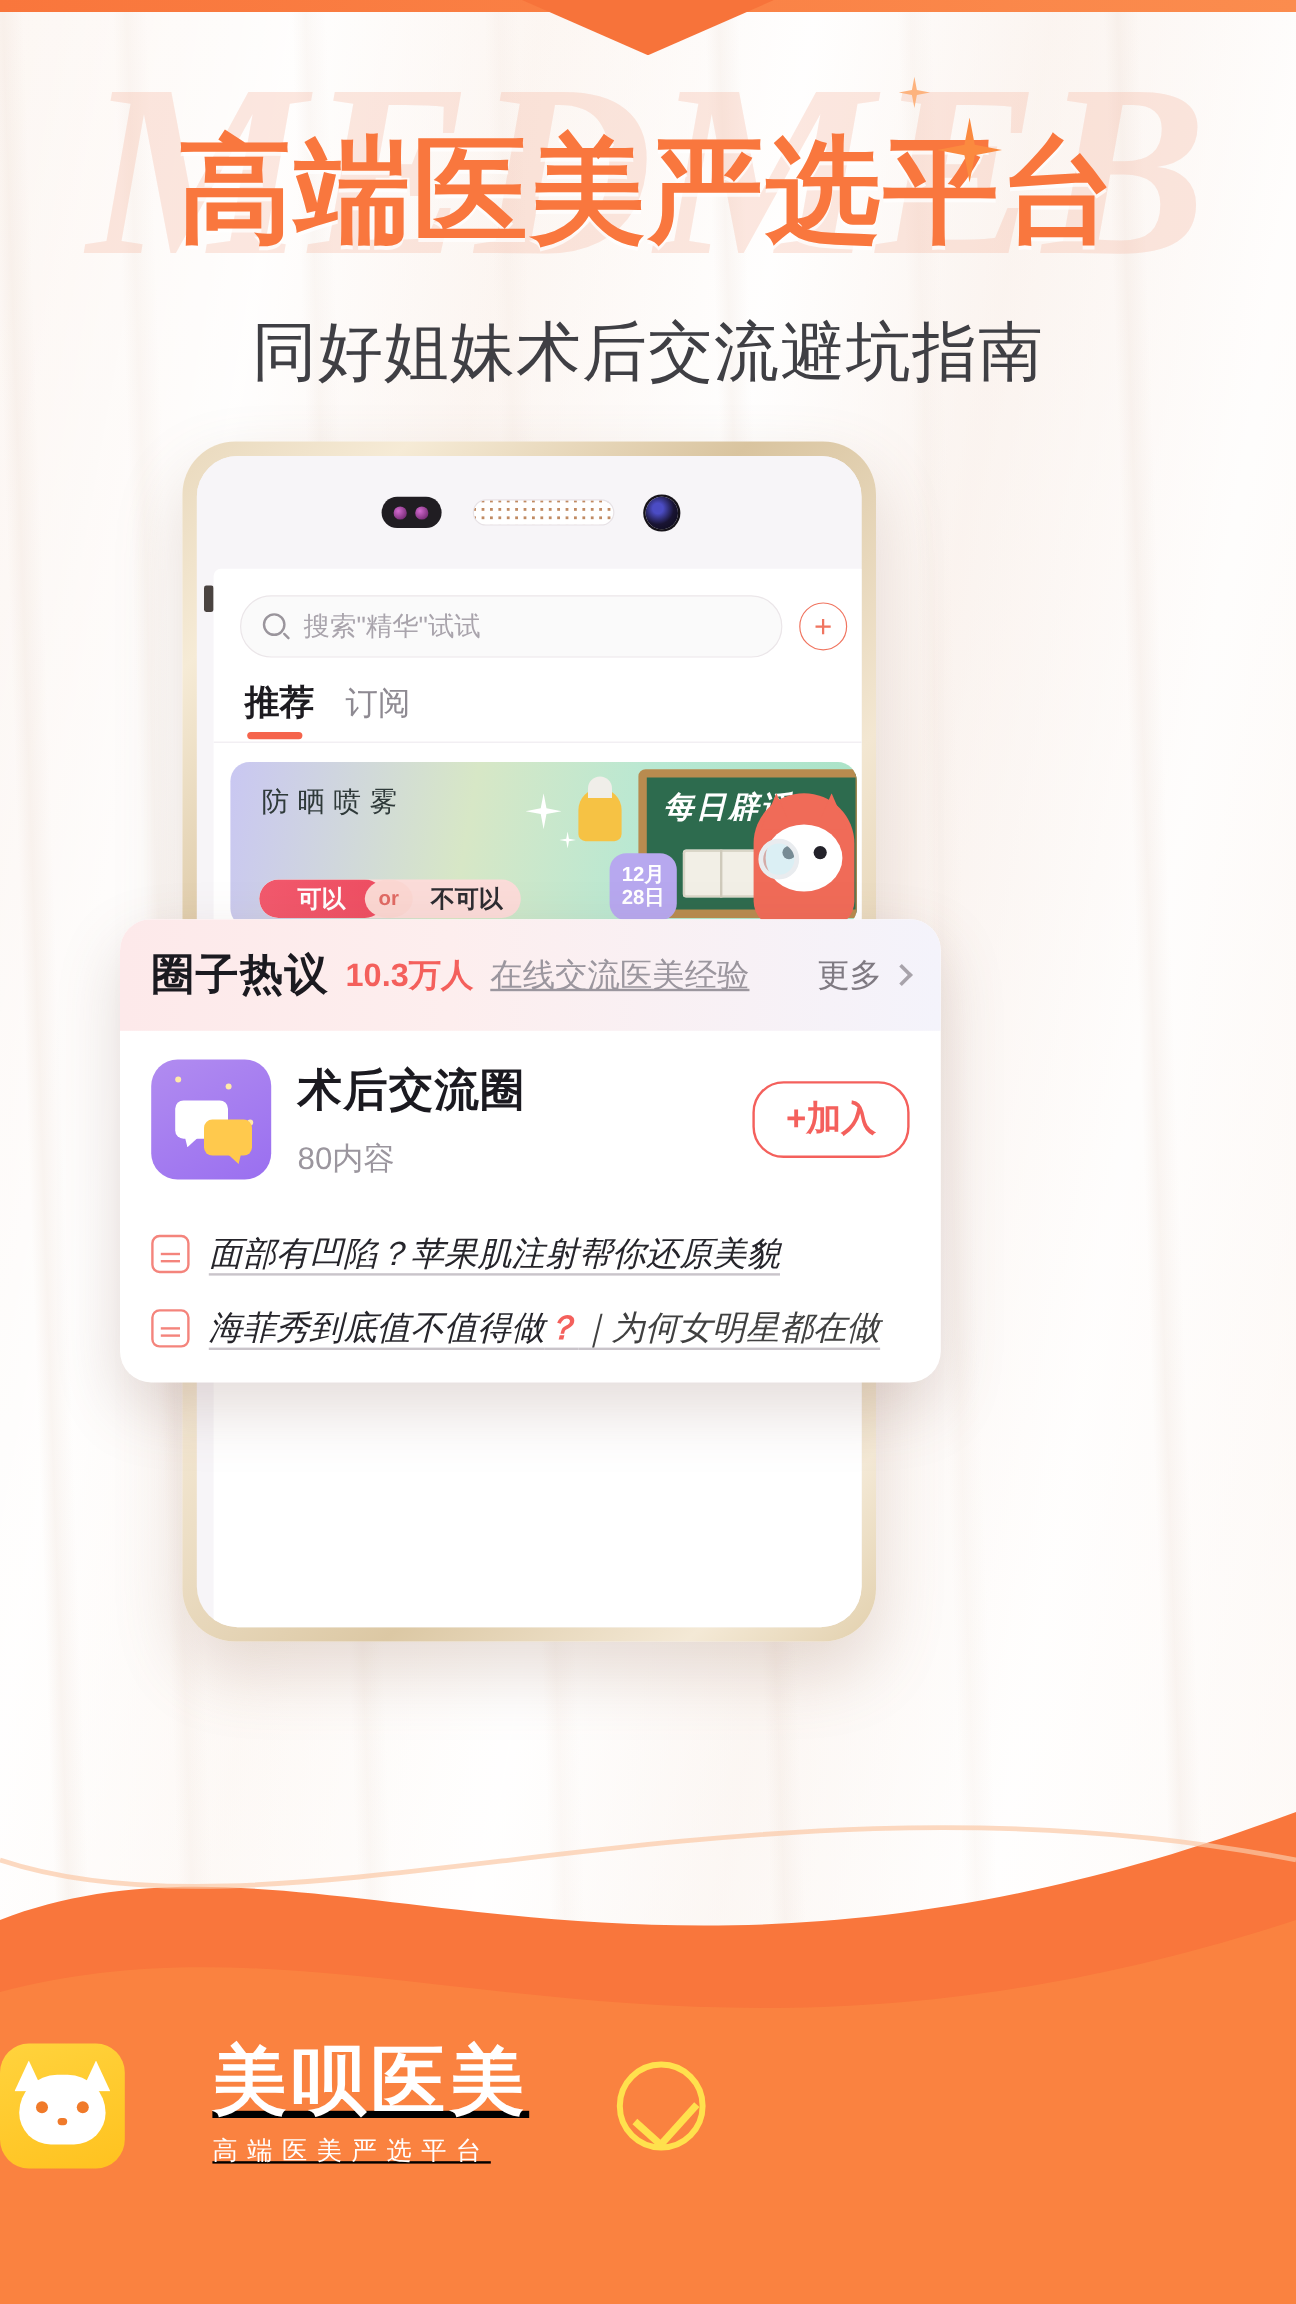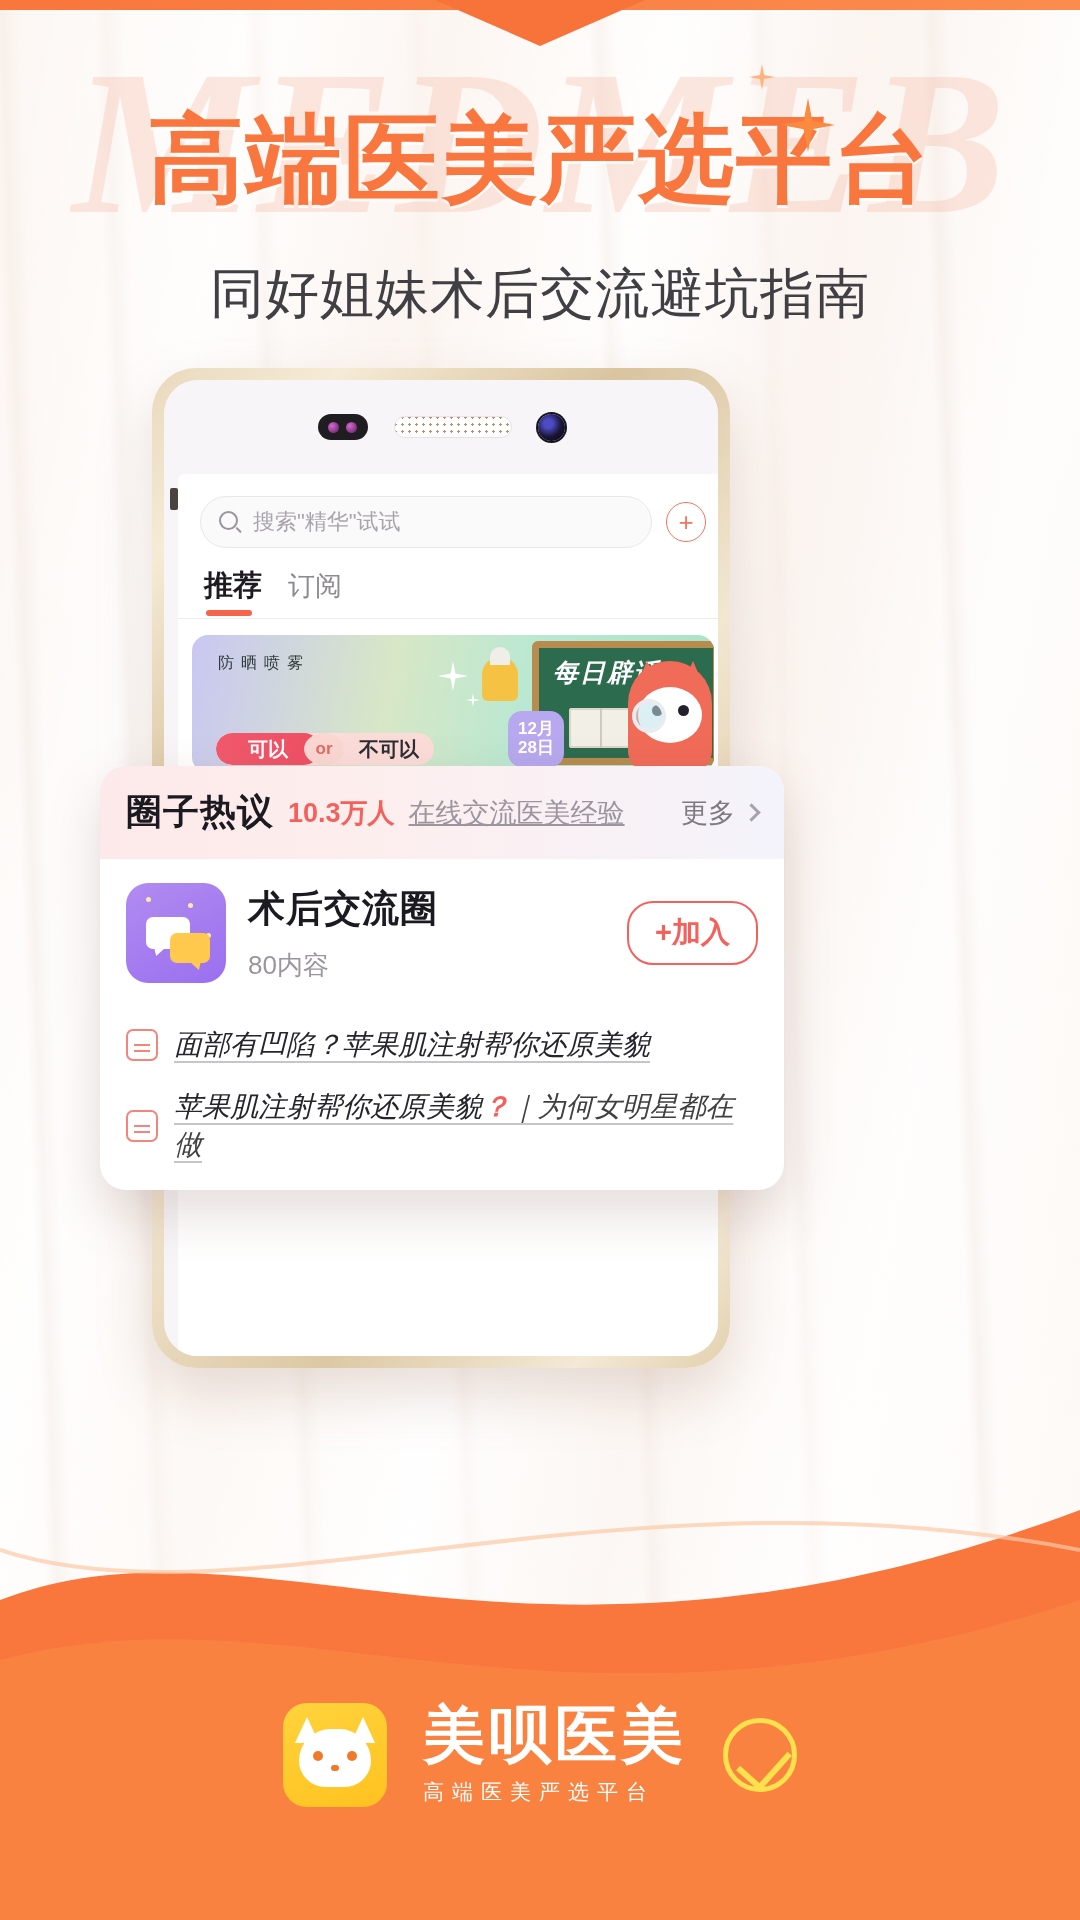--- a/index.html
+++ b/index.html
@@ -158,21 +158,21 @@
     width:46px; height:6px; border-radius:3px; background:#f5644c;
   }
   .divider { height:1px; background:#efecf0; }
 
   
   .banner {
     margin:16px 14px 0 14px; height:138px; border-radius:16px;
     background:linear-gradient(100deg,#c9c7f2 0%,#d7e7c6 38%,#b7e8d3 66%,#a9e2c6 100%);
     position:relative; overflow:hidden;
   }
-  .banner .lbl { position:absolute; left:26px; top:18px; font-size:16px; letter-spacing:7px; color:#2f3a3a; }
+  .banner .lbl { position:absolute; left:26px; top:18px; font-size:23px; letter-spacing:7px; color:#2f3a3a; }
   .banner .q { position:absolute; left:24px; top:46px; font-size:36px; font-weight:900; color:#16181c; letter-spacing:1px;}
   .banner .pills { position:absolute; left:24px; top:98px; display:flex; align-items:center; width:218px; height:32px; border-radius:16px; background:#fbdcd9; overflow:hidden;}
   .banner .p1 { width:104px;height:32px;border-radius:16px;background:linear-gradient(90deg,#f2596d,#ee4e62); color:#fff; font-size:20px;font-weight:700; display:flex;align-items:center;justify-content:center;}
   .banner .por { position:absolute; left:88px; width:40px;height:32px;border-radius:50%;background:#fbd7d2;color:#e06a64;font-size:17px;font-weight:700;display:flex;align-items:center;justify-content:center;}
   .banner .p2 { flex:1; text-align:center; font-size:20px;font-weight:700;color:#2c2c31; padding-left:24px;}
   .board {
     position:absolute; right:-6px; top:6px; width:188px; height:124px;
     background:#2d6b4e; border:7px solid #b88b4f; border-radius:6px;
   }
   .board .bt { position:absolute;left:14px;top:8px;font-family:"Liberation Serif",serif;font-style:italic;font-weight:700;font-size:25px;color:#fff;letter-spacing:2px; white-space:nowrap;}
@@ -282,21 +282,21 @@
   .lk-txt .q { color:#f4605c; font-weight:700; }
   .lk-txt .tail { text-decoration:none; color:#404040;text-align:right; }
 
   
   .footer-wave {
     position:absolute; left:0; bottom:0; width:1080px; height:620px;
     pointer-events:none;
   }
   .footer-brand {
     position:absolute; left:0; bottom:0; width:100%; height:330px;
-    display:flex; align-items:center; justify-content:center; gap:36px;
+    display:flex; align-items:center; gap:73px;text-decoration:underline;
   }
   .logo-mark {
     width:104px;height:104px;border-radius:24px;
     background:linear-gradient(160deg,#ffd33d,#ffc21f);
     position:relative; overflow:hidden; flex:0 0 auto;
   }
   .logo-mark .fc { position:absolute;left:16px;top:26px;width:72px;height:58px;background:#fff;border-radius:36px 36px 30px 30px;}
   .logo-mark .er{position:absolute;top:14px;width:24px;height:26px;background:#fff;clip-path:polygon(50% 0,100% 100%,0 100%);}
   .logo-mark .er.l{left:12px;} .logo-mark .er.r{right:12px;}
   .logo-mark .ey{position:absolute;top:48px;width:10px;height:10px;border-radius:50%;background:#f07a2a;}
@@ -473,21 +473,21 @@
       <div class="ov-link">
         <span class="lk-ico">
             <span></span>
           </span>
         <span class="lk-txt">面部有凹陷？苹果肌注射帮你还原美貌</span>
       </div>
       <div class="ov-link">
         <span class="lk-ico">
             <span></span>
           </span>
-        <span class="lk-txt"><span>苹果肌注射帮你还原美貌</span><span class="q">？</span><span class="tail">｜为何女明星都在做</span></span>
+        <span class="lk-txt"><span>海菲秀到底值不值得做</span><span class="q">？</span><span class="tail">｜为何女明星都在做</span></span>
       </div>
     </div>
   </div>
 </div>
 
 <svg class="footer-wave" viewBox="0 0 1080 620" preserveAspectRatio="none">
   <path d="M0,300 C260,200 520,420 1080,210 L1080,620 L0,620 Z" fill="#f9763c"></path>
   <path d="M0,360 C300,280 560,470 1080,300 L1080,620 L0,620 Z" fill="#fa8340" opacity="0.95"></path>
   <path d="M0,250 C240,330 620,160 1080,250" fill="none" stroke="#fbc9a6" stroke-width="4" opacity="0.7"></path>
 </svg>

